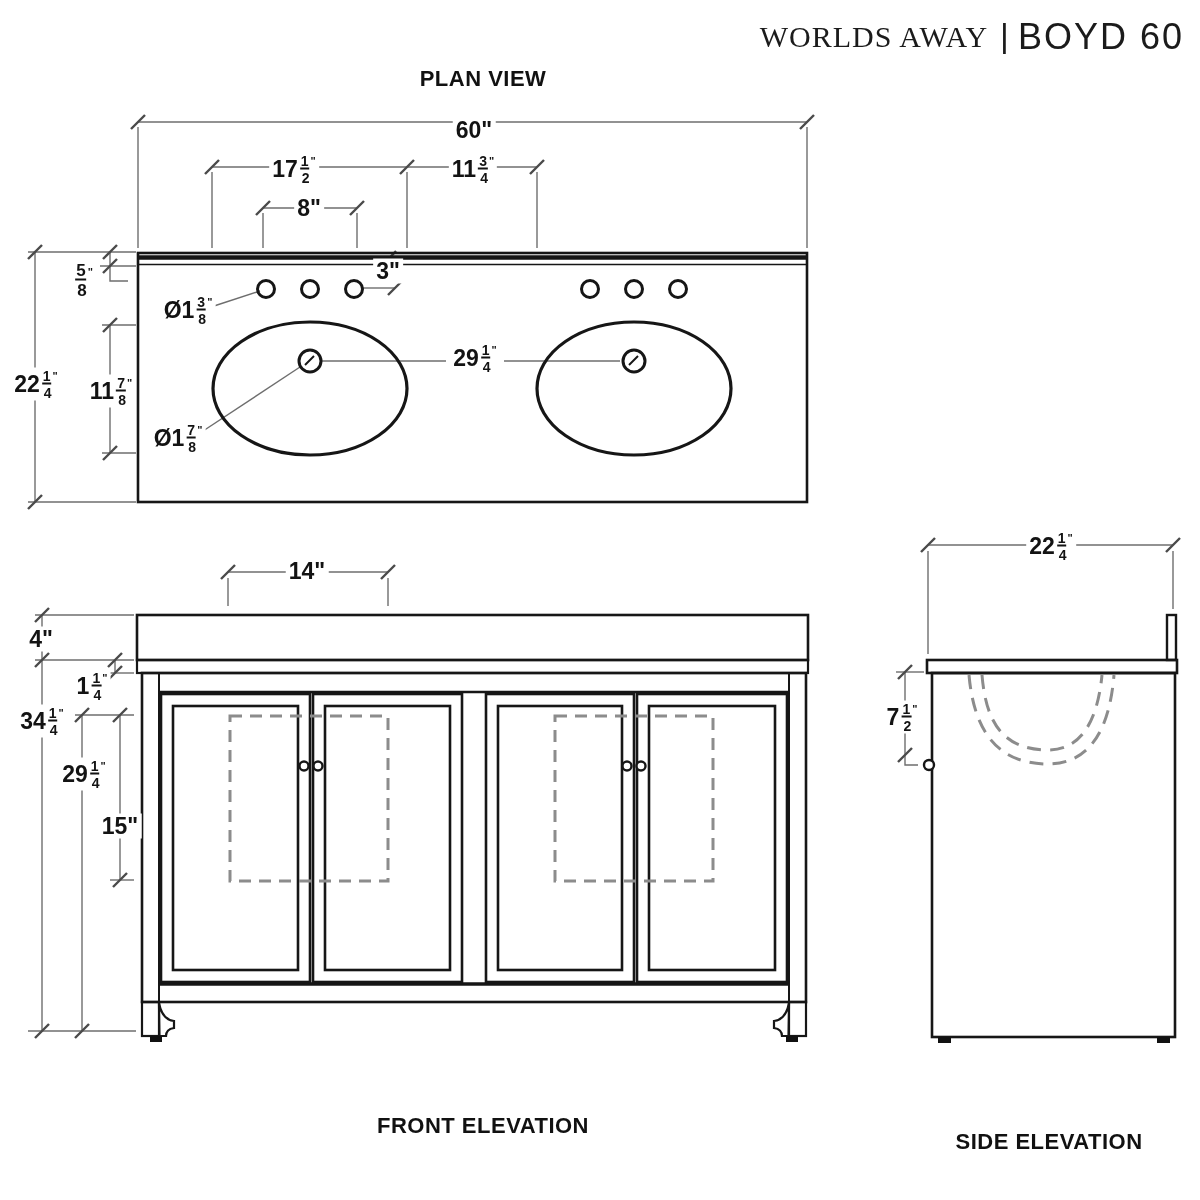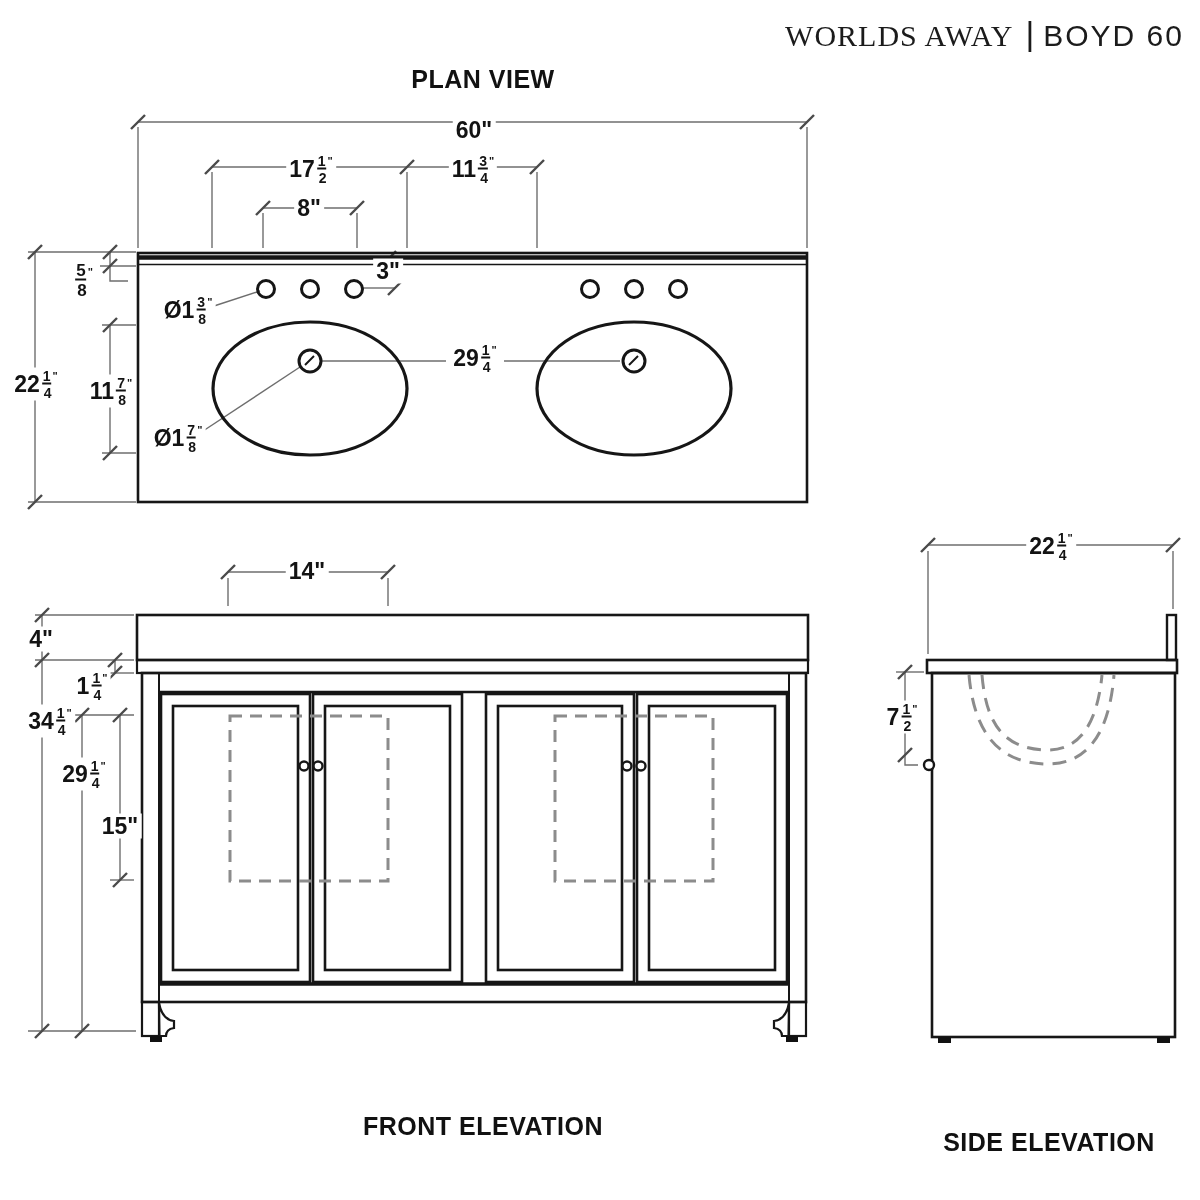--- a/index.html
+++ b/index.html
@@ -4,24 +4,24 @@
 <style>
   html,body{margin:0;padding:0;background:#fff;}
   #canvas{position:relative;width:1200px;height:1200px;background:#ffffff;overflow:hidden;
           font-family:"Liberation Sans","DejaVu Sans",sans-serif;}
   svg{position:absolute;left:0;top:0;}
 
   
   .header{position:absolute;top:16px;right:16px;display:flex;align-items:center;color:#1b1b1b;margin-left:18px;}
   .brand{font-family:"Liberation Serif","DejaVu Serif",serif;font-size:30px;letter-spacing:1px;}
   .sep{font-size:34px;font-weight:400;margin:0 9px 0 12px;transform:translateY(-2px);}
-  .product{font-size:30px;letter-spacing:2px;}
+  .product{font-size:36px;letter-spacing:2px;}
 
   
-  .viewtitle{position:absolute;transform:translate(-50%,-50%);font-weight:bold;font-size:25px;
+  .viewtitle{position:absolute;transform:translate(-50%,-50%);font-weight:bold;font-size:22px;
              letter-spacing:0.5px;color:#111;white-space:nowrap;}
 
   
   .dim{position:absolute;transform:translate(-50%,-50%);display:inline-flex;align-items:center;
        background:#fff;padding:1px 3px;font-weight:bold;color:#131313;font-size:23px;line-height:1;
        white-space:nowrap;}
   .fr{display:inline-flex;flex-direction:column;align-items:flex-start;margin-left:2px;
       font-size:14px;line-height:1;}
   .fr .top{display:inline-flex;align-items:flex-end;}
   .fr .n{border-bottom:2px solid #131313;padding:0 1px;}
@@ -199,21 +199,21 @@
   </div>
 
   <div class="viewtitle" style="left:483px;top:79px;">PLAN VIEW</div>
   <div class="viewtitle" style="left:483px;top:1106px;margin-top:20px;">FRONT ELEVATION</div>
   <div class="viewtitle" style="left:1049px;top:1142px;">SIDE ELEVATION</div>
 
   <div class="dim" style="left:474px;top:130px;">
     <span>60"</span>
   </div>
 
-  <div class="dim" style="left:311px;top:169px;text-align:right;">
+  <div class="dim" style="left:294px;top:169px;text-align:right;">
     <span>17</span>
     <span class="fr">
         <span class="top">
           <span class="n">1</span>
           <span class="u">"</span>
         </span>
         <span class="d">2</span>
       </span>
   </div>
 
@@ -313,21 +313,21 @@
     <span>1</span>
     <span class="fr">
         <span class="top">
           <span class="n">1</span>
           <span class="u">"</span>
         </span>
         <span class="d">4</span>
       </span>
   </div>
 
-  <div class="dim" style="left:50px;top:721px;">
+  <div class="dim" style="left:42px;top:721px;">
     <span>34</span>
     <span class="fr">
         <span class="top">
           <span class="n">1</span>
           <span class="u">"</span>
         </span>
         <span class="d">4</span>
       </span>
   </div>
 

